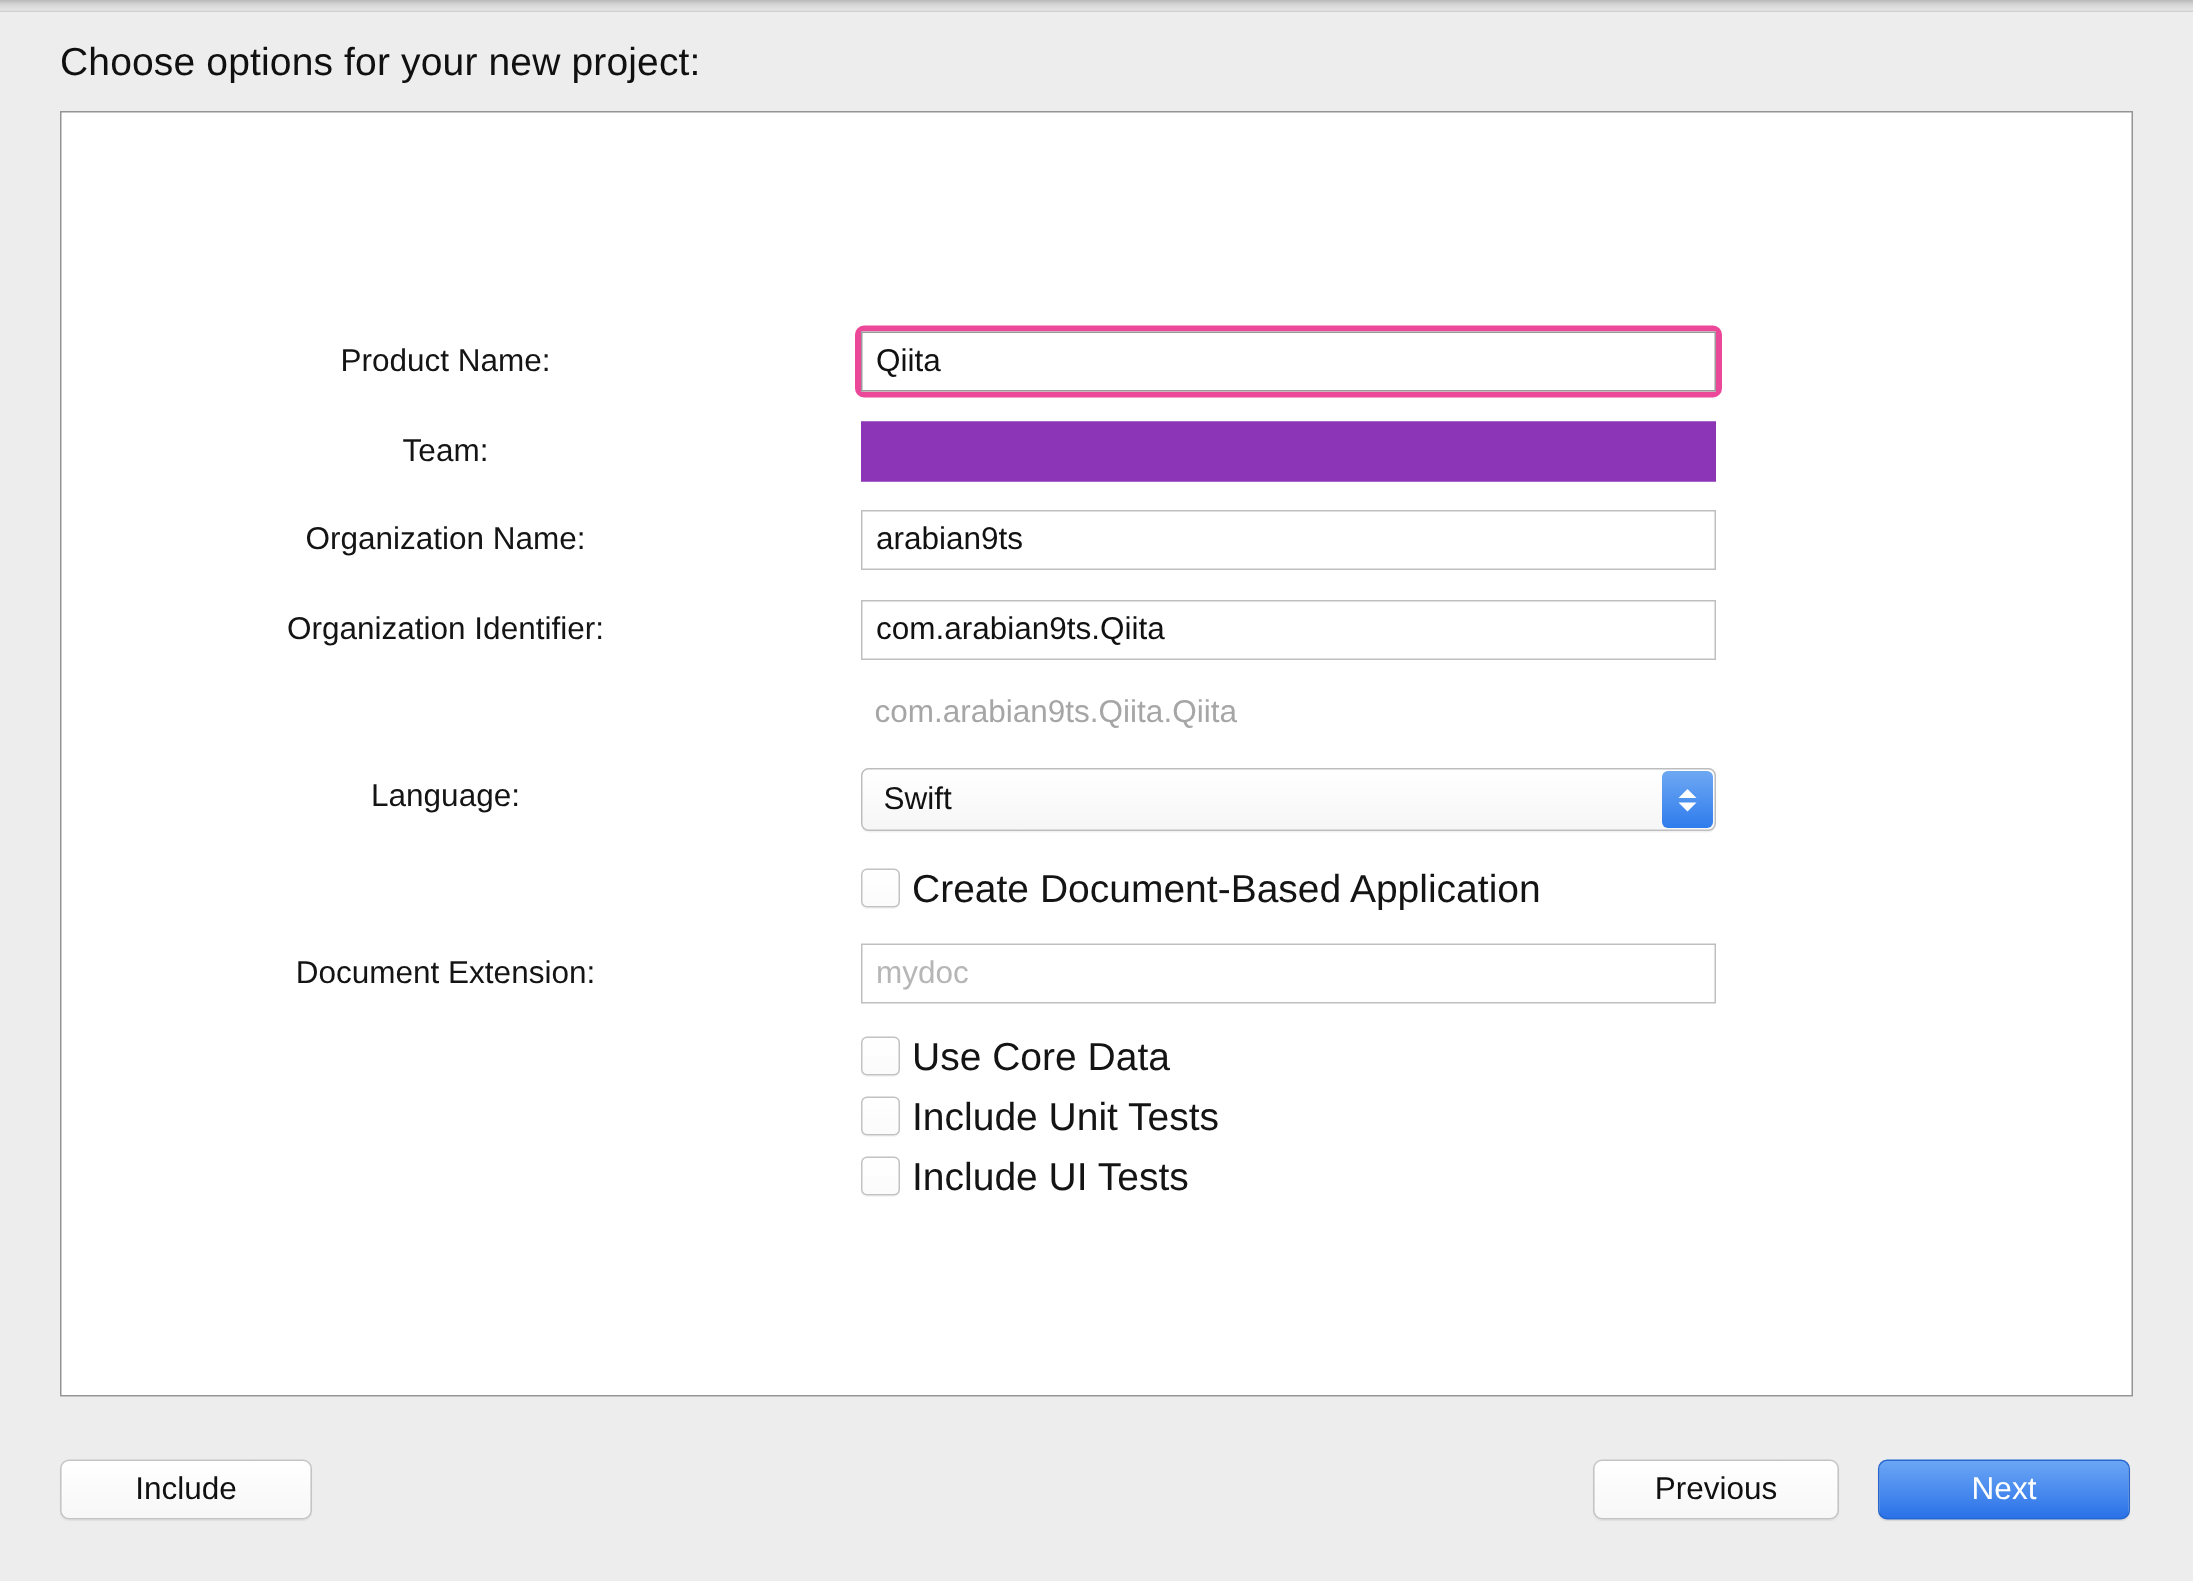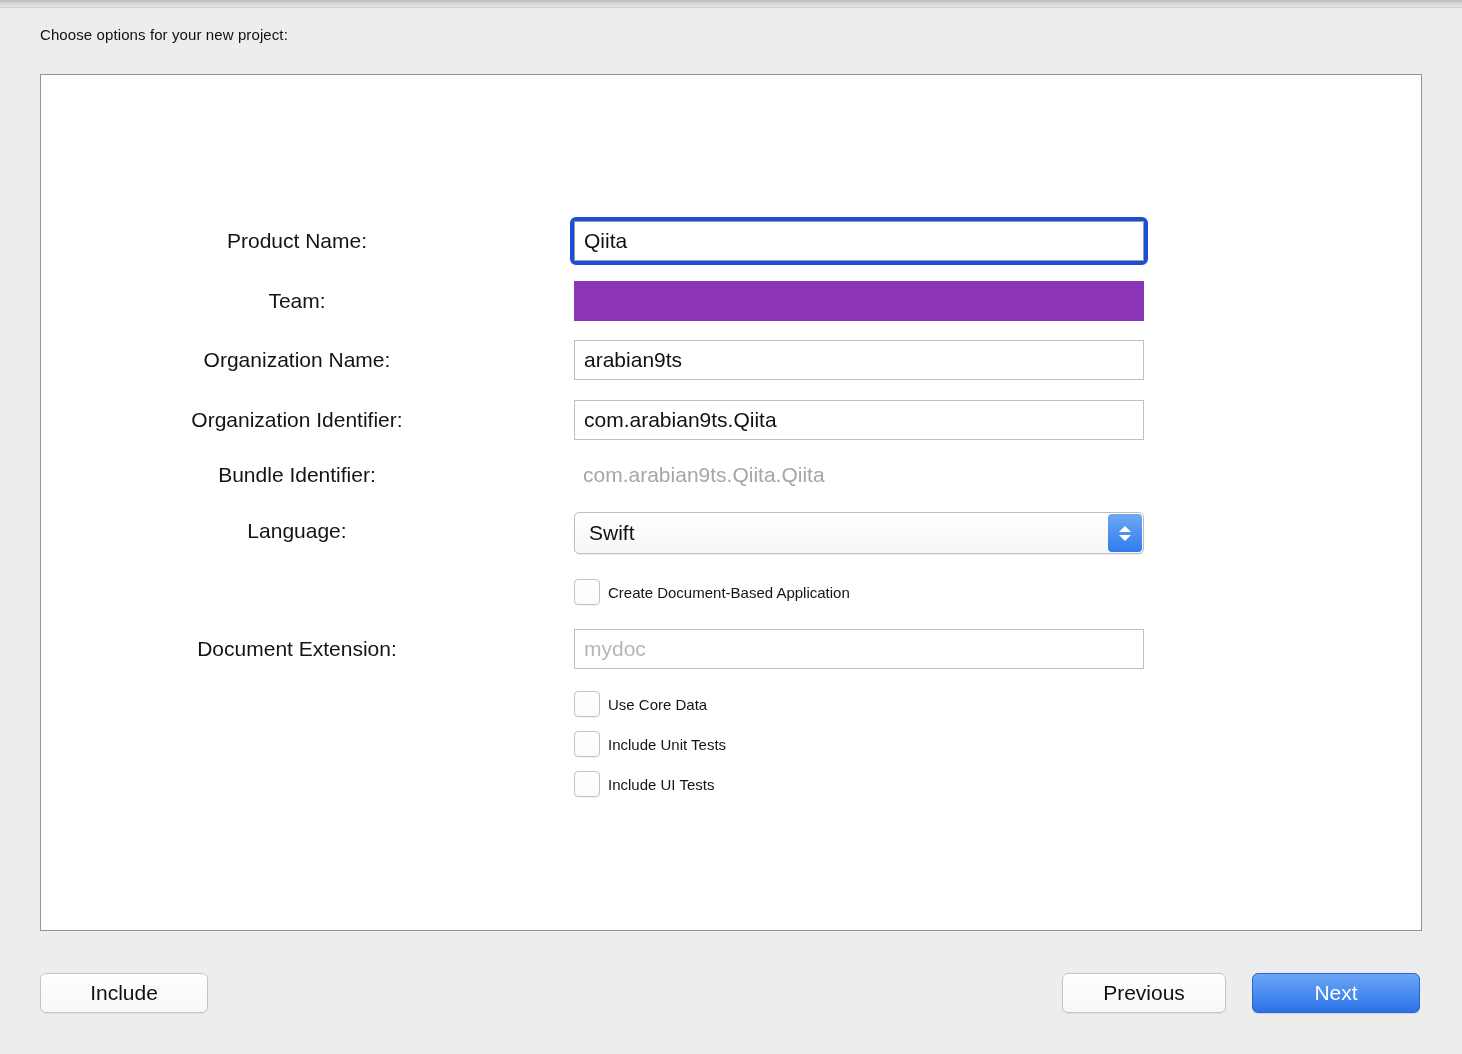--- a/index.html
+++ b/index.html
@@ -26,21 +26,21 @@
     background: linear-gradient(to bottom, #b9b9b9 0%, #d4d4d4 40%, #e6e6e6 100%);
     border-bottom: 1px solid #d0d0d0;
     box-sizing: border-box;
   }
 
   
   #dialog-heading {
     position: absolute;
     top: 26px;
     left: 40px;
-    font-size: 15px;
+    font-size: 26px;
     color: #101010;
     letter-spacing: 0.1px;
     white-space: nowrap;
   }
 
   
   #options-panel {
     position: absolute;
     left: 40px;
     top: 74px;
@@ -100,21 +100,21 @@
     margin-top: 2px;
     display: block;
   }
   .text-input::placeholder { color: #b6b6b6; }
 
   
   .input-focus-wrap {
     width: 578px;
     height: 48px;
     box-sizing: border-box;
-    border: 4px solid #1d4ed8;
+    border: 4px solid #ec4899;
     border-radius: 6px;
     background: #a8c8ee;
     margin-left: -4px;
     margin-top: -2px;
     padding: 0;
   }
   .input-focus-wrap .text-input {
     width: 570px;
     height: 40px;
     margin: 0;
@@ -197,21 +197,21 @@
     height: 26px;
     box-sizing: border-box;
     border: 1px solid #c2c2c2;
     border-radius: 4px;
     background: linear-gradient(to bottom, #ffffff 0%, #fbfbfb 100%);
     box-shadow: 0 1px 0 rgba(0,0,0,0.04);
     flex: none;
   }
   .checkbox-label {
     margin-left: 8px;
-    font-size: 15px;
+    font-size: 26px;
     color: #141414;
     white-space: nowrap;
     text-align: center;
   }
 
   
   .btn {
     position: absolute;
     height: 40px;
     box-sizing: border-box;
@@ -273,21 +273,20 @@
     </div>
 
     <div class="form-row" style="top:323px;">
       <div class="field-label">Organization Identifier:</div>
       <div class="field-control">
         <input class="text-input" type="text" value="com.arabian9ts.Qiita" style="">
       </div>
     </div>
 
     <div class="form-row" style="top:378px;">
-      <div class="field-label">Bundle Identifier:</div>
       <div class="field-control">
         <div class="static-value">com.arabian9ts.Qiita.Qiita</div>
       </div>
     </div>
 
     <div class="form-row" style="top:434px;">
       <div class="field-label">Language:</div>
       <div class="field-control">
         <div class="popup-button">
           <div class="popup-value">Swift</div>

